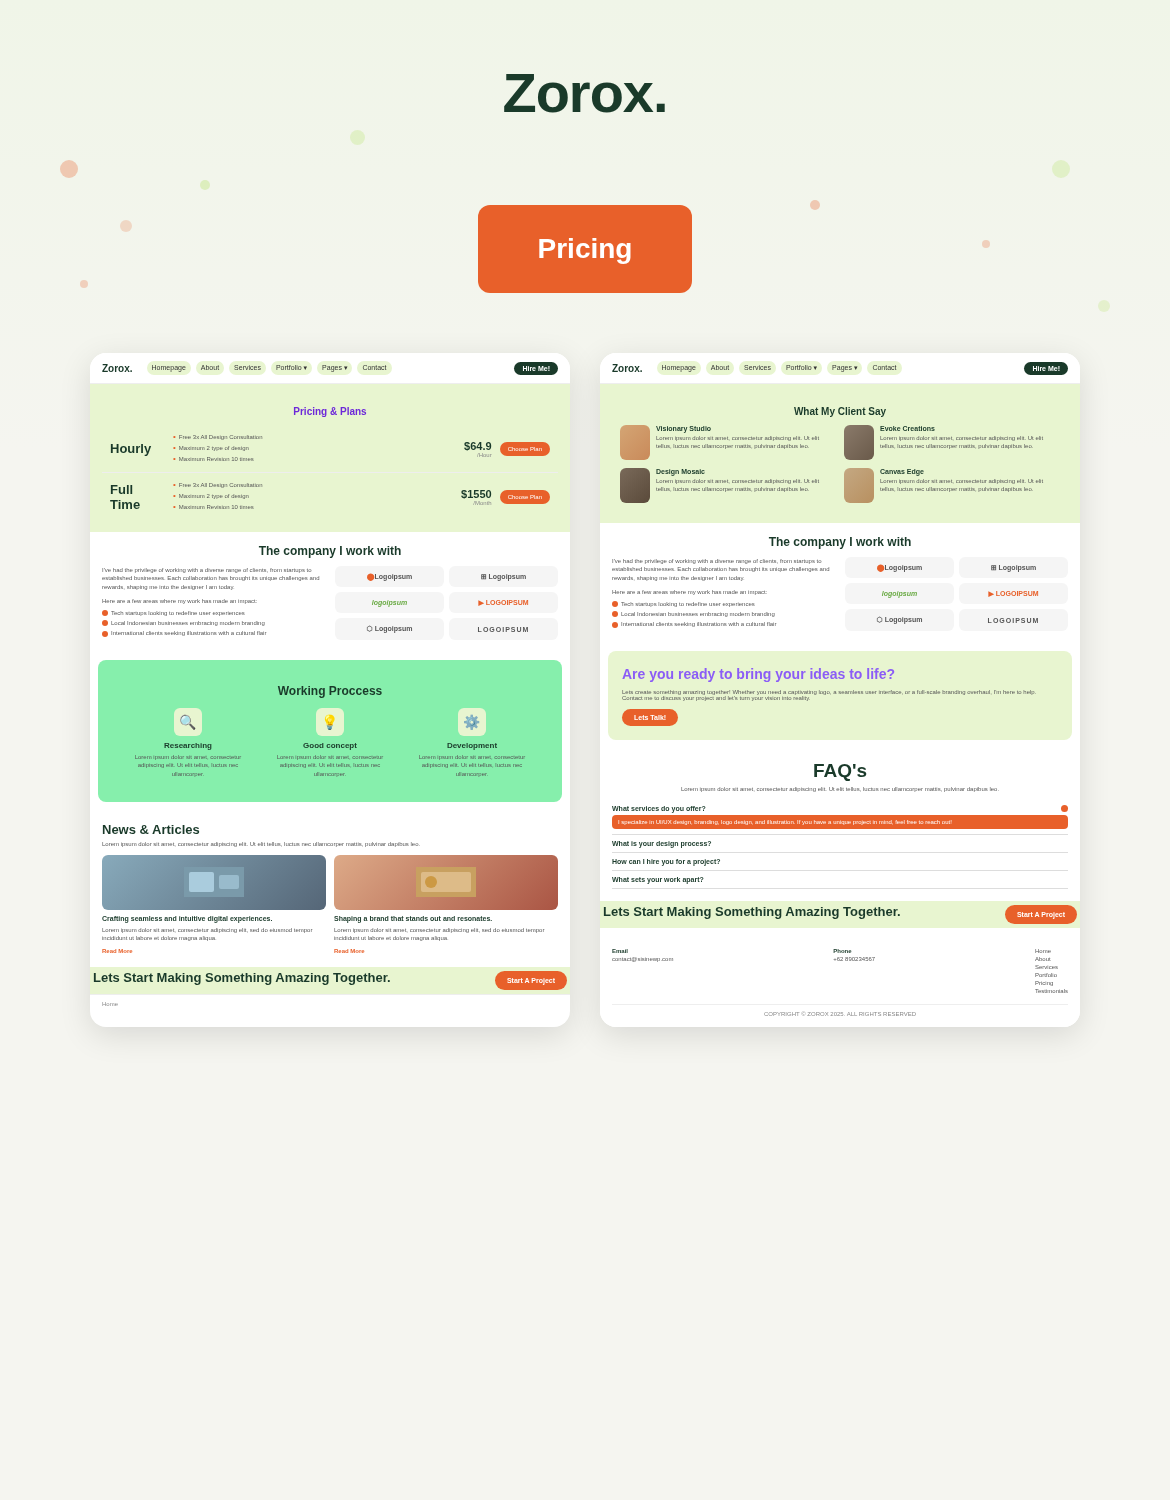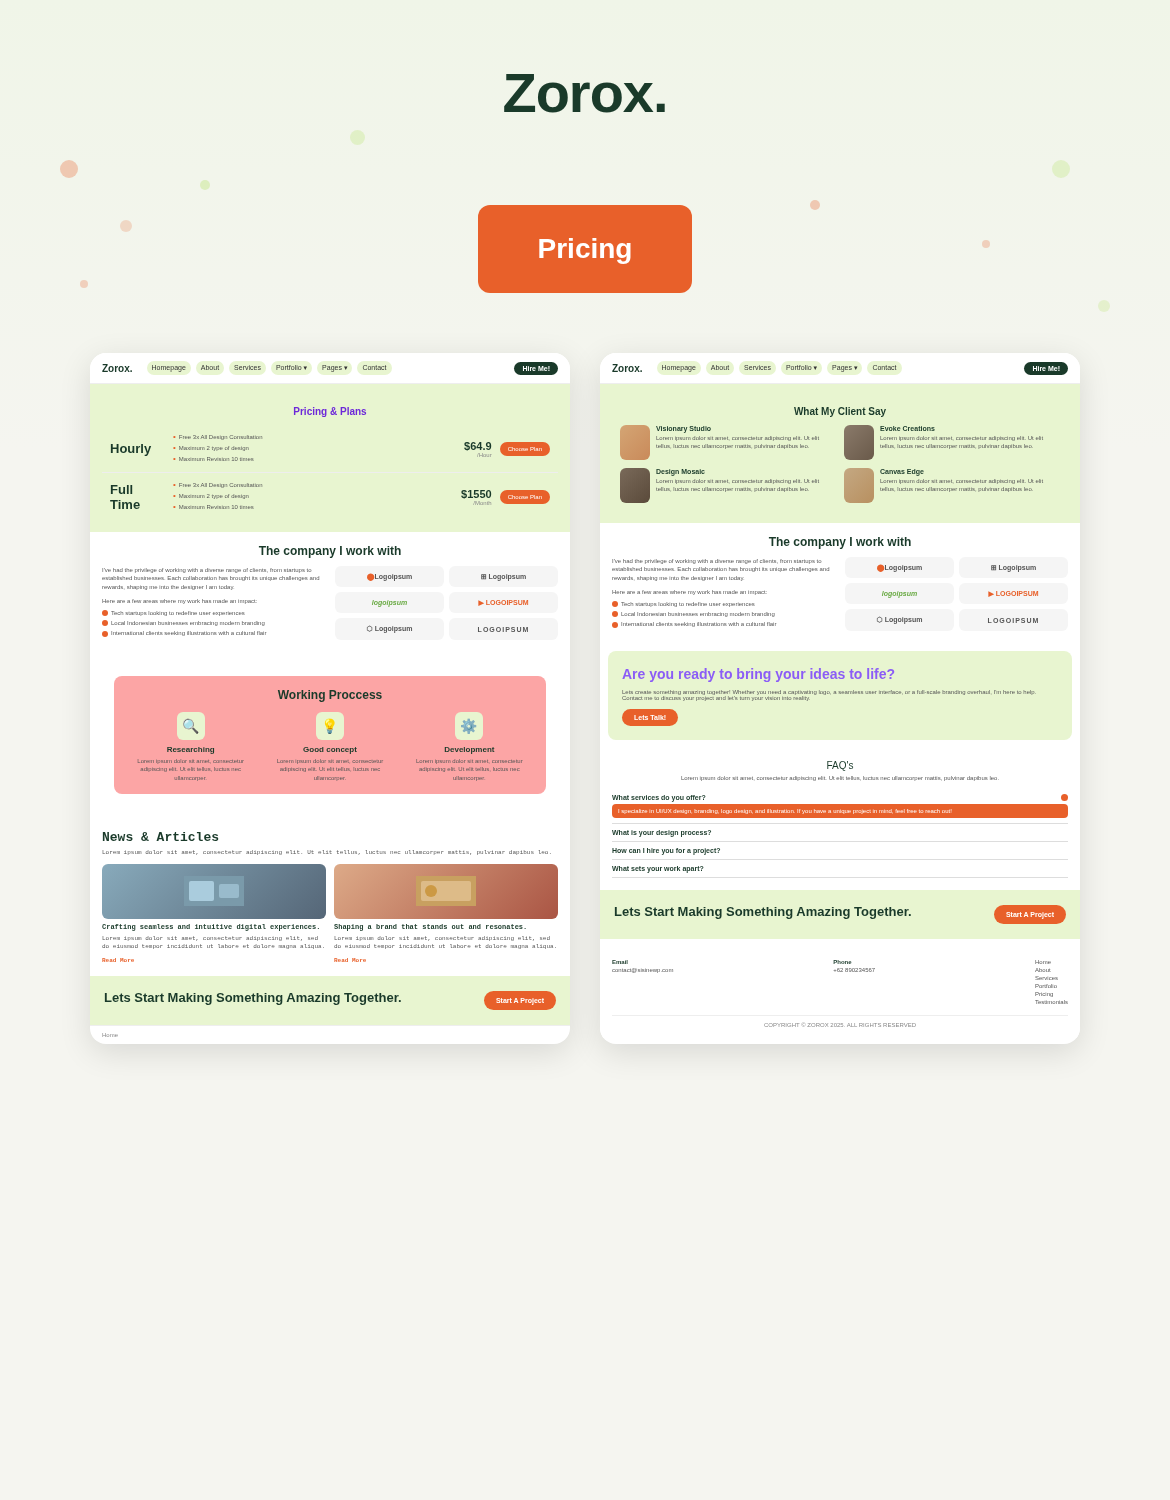--- a/index.html
+++ b/index.html
@@ -226,24 +226,24 @@
       justify-content: center;
     }
     .logo-text {
       font-size: 7px;
       font-weight: 700;
       color: #555;
     }
 
     
     .working-section {
-      background: #fca5a5;
-      padding: 12px;
+      background: #86efac;
+      padding: 24px;
       border-radius: 8px;
-      margin: 24px;
+      margin: 8px;
     }
     .working-title {
       text-align: center;
       font-size: 12px;
       font-weight: 800;
       color: #1a3a2a;
       margin-bottom: 10px;
     }
     .working-grid {
       display: flex;
@@ -273,21 +273,20 @@
     }
     .working-item-desc {
       font-size: 6px;
       color: #555;
       line-height: 1.4;
     }
 
     
     .news-section {
       padding: 12px;
-      font-family: Liberation Mono, monospace;
     }
     .news-title {
       font-size: 13px;
       font-weight: 800;
       color: #1a3a2a;
       margin-bottom: 4px;
     }
     .news-desc {
       font-size: 6px;
       color: #555;
@@ -327,21 +326,21 @@
     .read-more {
       font-size: 6px;
       color: #e8602a;
       font-weight: 700;
       cursor: pointer;
     }
 
     
     .footer-cta {
       background: #e8f5d0;
-      padding: 14px;
+      padding: 3px;
       margin: 0;
     }
     .footer-cta-title {
       font-size: 13px;
       font-weight: 800;
       color: #1a3a2a;
       margin-bottom: 6px;
     }
     .footer-cta-row {
       display: flex;
@@ -408,22 +407,22 @@
       color: #555;
       line-height: 1.4;
     }
 
     
     .faq-section {
       padding: 12px;
       text-align: center;
     }
     .faq-title {
-      font-size: 10px;
-      font-weight: 400;
+      font-size: 19px;
+      font-weight: 700;
       color: #1a3a2a;
       margin-bottom: 4px;
     }
     .faq-desc {
       font-size: 6px;
       color: #555;
       margin-bottom: 8px;
     }
     .faq-item {
       border-bottom: 1px solid #ddd;

